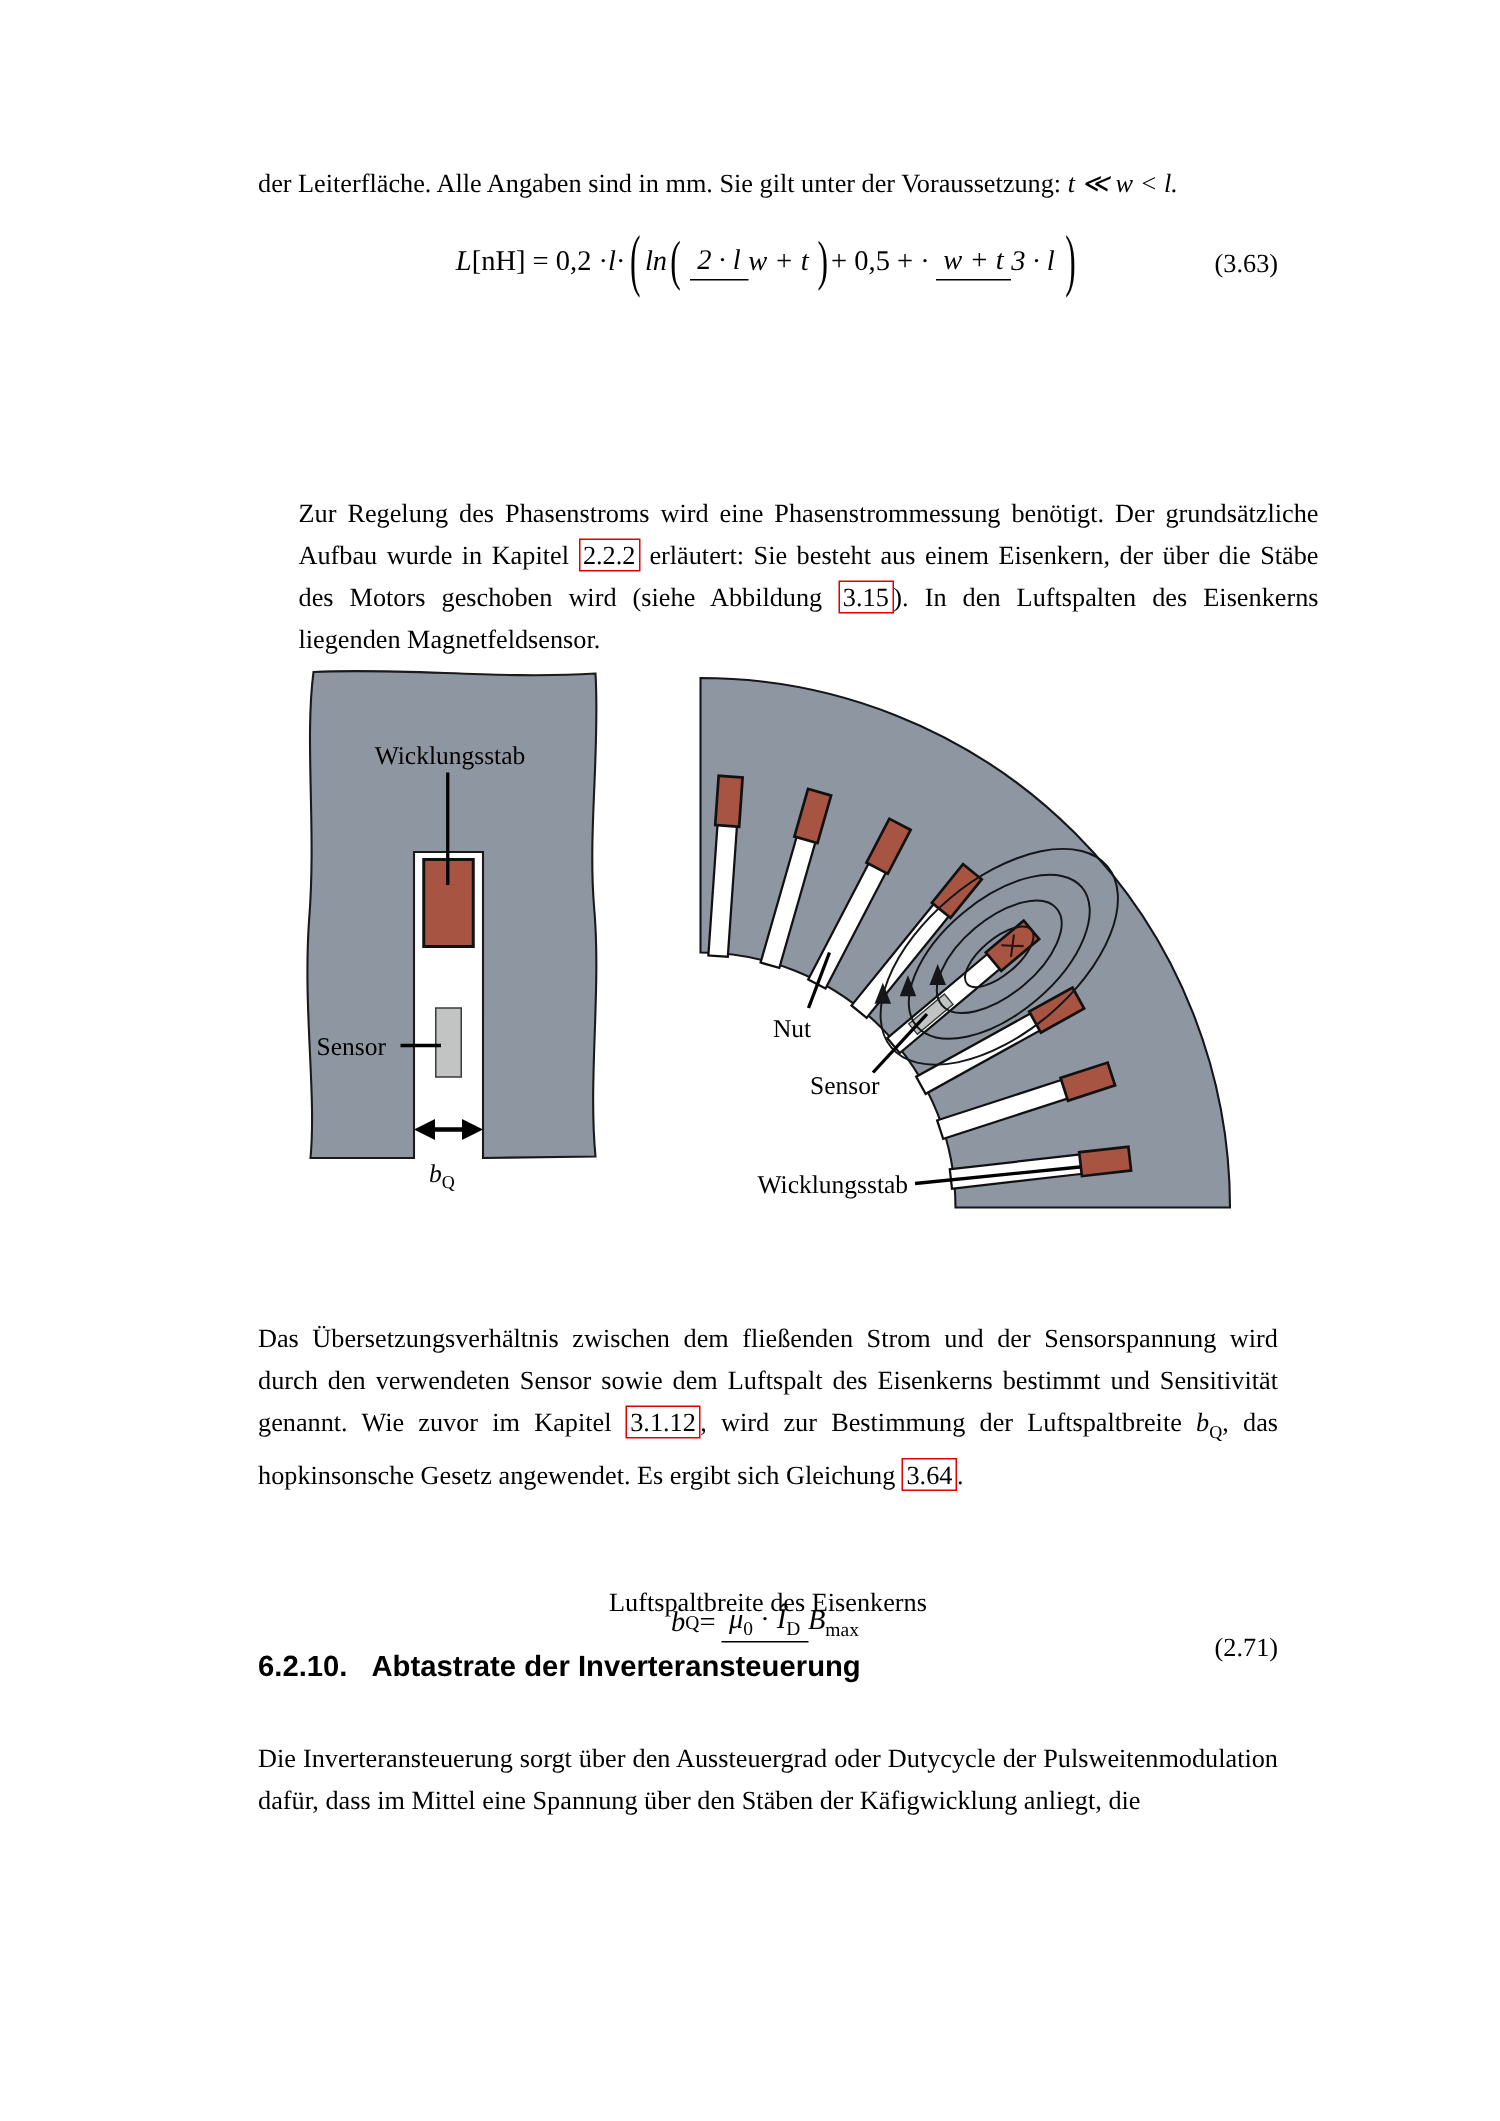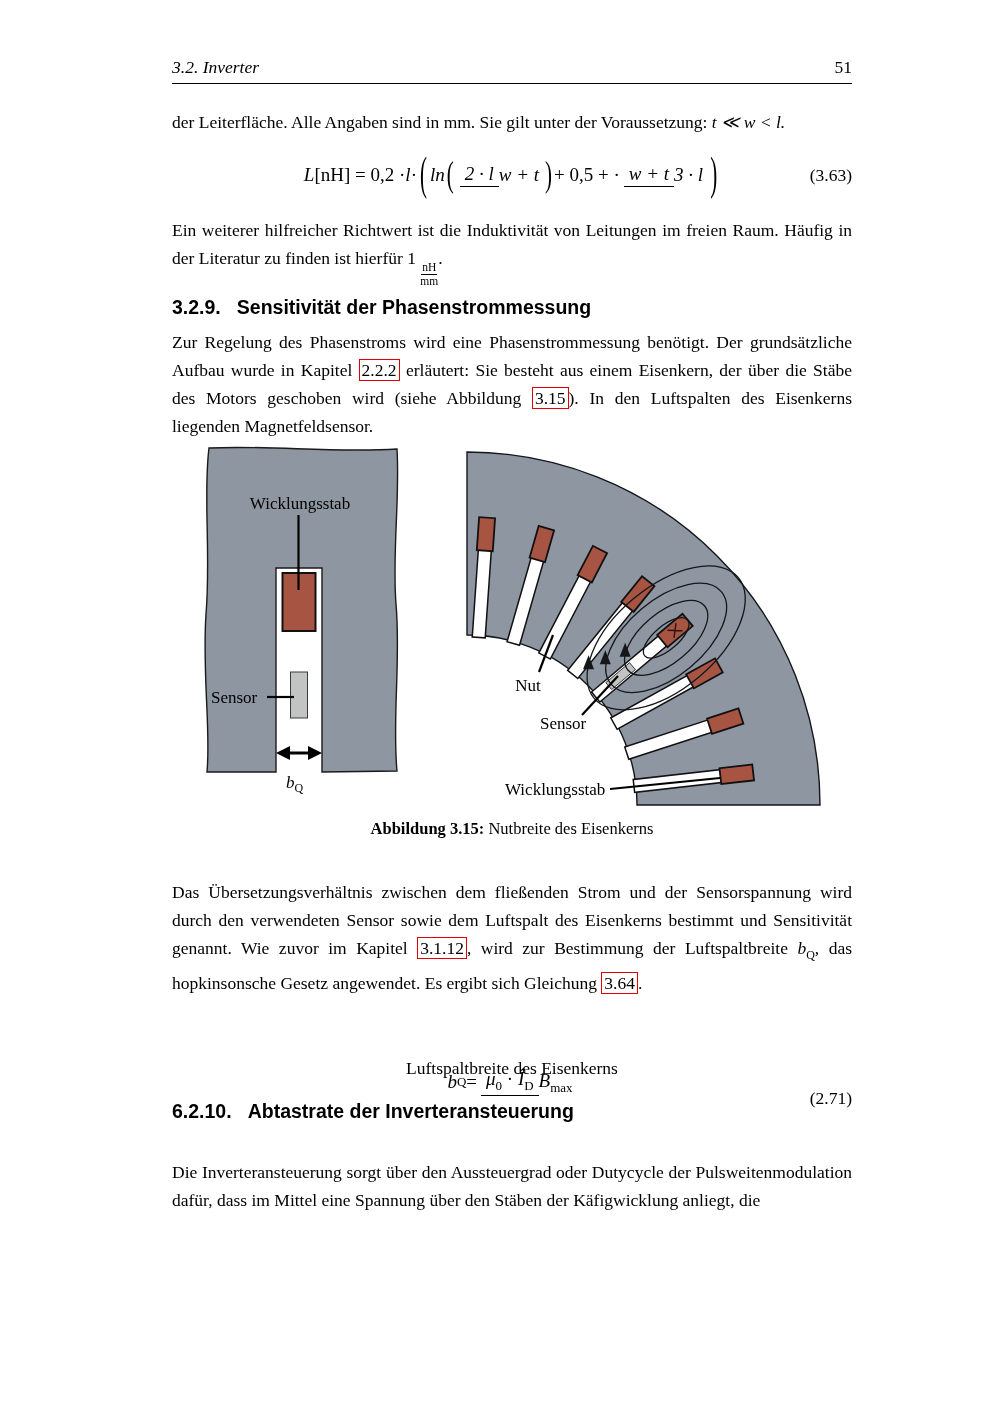--- a/index.html
+++ b/index.html
@@ -30,24 +30,20 @@
   .caption{text-align:center;font-size:16.5px;line-height:22px;}
   sub{font-size:12px;}
   .eqrow sub{font-size:13px;}
   .figsvg text{font-size:17px;font-family:"Liberation Serif",serif;fill:#000;}
 </style>
 </head>
 <body>
 
 <div class="page">
 
-  <div class="block pagehead" style="top:57px;">
-    <span class="ht">3.2. Inverter</span>
-    <span>51</span>
-  </div>
 
   <div class="block para" style="top:108px;">
     <span>der Leiterfläche. Alle Angaben sind in mm. Sie gilt unter der Voraussetzung: </span><i>t ≪ w &lt; l.</i>
   </div>
 
   <div class="block eqrow" style="top:145px;height:60px;">
     <i>L</i>
       <span>[nH] = 0,2 · </span>
       <i>l</i>
       <span> · </span>
@@ -61,32 +57,23 @@
     <span class="bigp inner">)</span>
     <span> + 0,5 + · </span>
     <span class="frac">
       <span class="fnum">w + t</span>
       <span class="fden">3 · l</span>
     </span>
     <span class="bigp">)</span>
     <span class="eqnum">(3.63)</span>
   </div>
 
-  <div class="block para" style="top:216px;">
-    <span>Ein weiterer hilfreicher Richtwert ist die Induktivität von Leitungen im freien Raum. Häufig in der Literatur zu finden ist hierfür 1 </span><span class="ifrac">
-        <span class="fnum">nH</span>
-        <span class="fden">mm</span>
-      </span><span>.</span>
-  </div>
 
-  <div class="block secheading" style="top:295px;">
-    <span class="num">3.2.9.</span><span>Sensitivität der Phasenstrommessung</span>
-  </div>
 
-  <div class="block para" style="top:328px;">
+  <div class="block para" style="top:328px;margin-left:27px;">
     <span>Zur Regelung des Phasenstroms wird eine Phasenstrommessung benötigt. Der grundsätzliche Aufbau wurde in Kapitel </span><span class="refbox" style="border-color: rgb(224, 0, 0);">2.2.2</span><span> erläutert: Sie besteht aus einem Eisenkern, der über die Stäbe des Motors geschoben wird (siehe Abbildung </span><span class="refbox" style="border-color: rgb(224, 0, 0);">3.15</span><span>). In den Luftspalten des Eisenkerns liegenden Magnetfeldsensor.</span>
   </div>
 
   <svg class="figsvg" style="position:absolute;left:172px;top:444px;" width="680" height="365" viewBox="0 0 680 365">
 
     <g>
       <path stroke="#1a1a1a" stroke-width="1.4" d="M37,4 C31,50 39,110 34,170 C30,230 39,285 35,328
                L104,328 L104,124 L150,124 L150,328 L225,327
                C220,275 229,215 224,160 C220,110 228,55 225,5
                C160,9 98,1 37,4 Z" fill="#8e96a1"></path>
@@ -154,23 +141,20 @@
 
       <line x1="367" y1="228" x2="381" y2="191" stroke="#000" stroke-width="2.2"></line>
       <text x="356" y="247" text-anchor="middle">Nut</text>
       <line x1="410" y1="271" x2="446" y2="232" stroke="#000" stroke-width="2.2"></line>
       <text x="368" y="285" text-anchor="start">Sensor</text>
       <line x1="438" y1="345" x2="548" y2="334" stroke="#000" stroke-width="2.2"></line>
       <text x="333" y="351" text-anchor="start">Wicklungsstab</text>
     </g>
   </svg>
 
-  <div class="block caption" style="top:818px;">
-    <b>Abbildung 3.15:</b><span> Nutbreite des Eisenkerns</span>
-  </div>
 
   <div class="block para" style="top:878px;">
     <span>Das Übersetzungsverhältnis zwischen dem fließenden Strom und der Sensorspannung wird durch den verwendeten Sensor sowie dem Luftspalt des Eisenkerns bestimmt und Sensitivität genannt. Wie zuvor im Kapitel </span><span class="refbox" style="border-color: rgb(224, 0, 0);">3.1.12</span><span>, wird zur Bestimmung der Luftspaltbreite </span><i>b</i><sub>Q</sub><span>, das hopkinsonsche Gesetz angewendet. Es ergibt sich Gleichung </span><span class="refbox" style="border-color: rgb(224, 0, 0);">3.64</span><span>.</span>
   </div>
 
   <div class="block eqrow" style="top:990px;height:64px;">
     <i>b</i>
       <sub>Q</sub>
       <span> = </span>
     <span class="frac" style="font-style:normal;">

